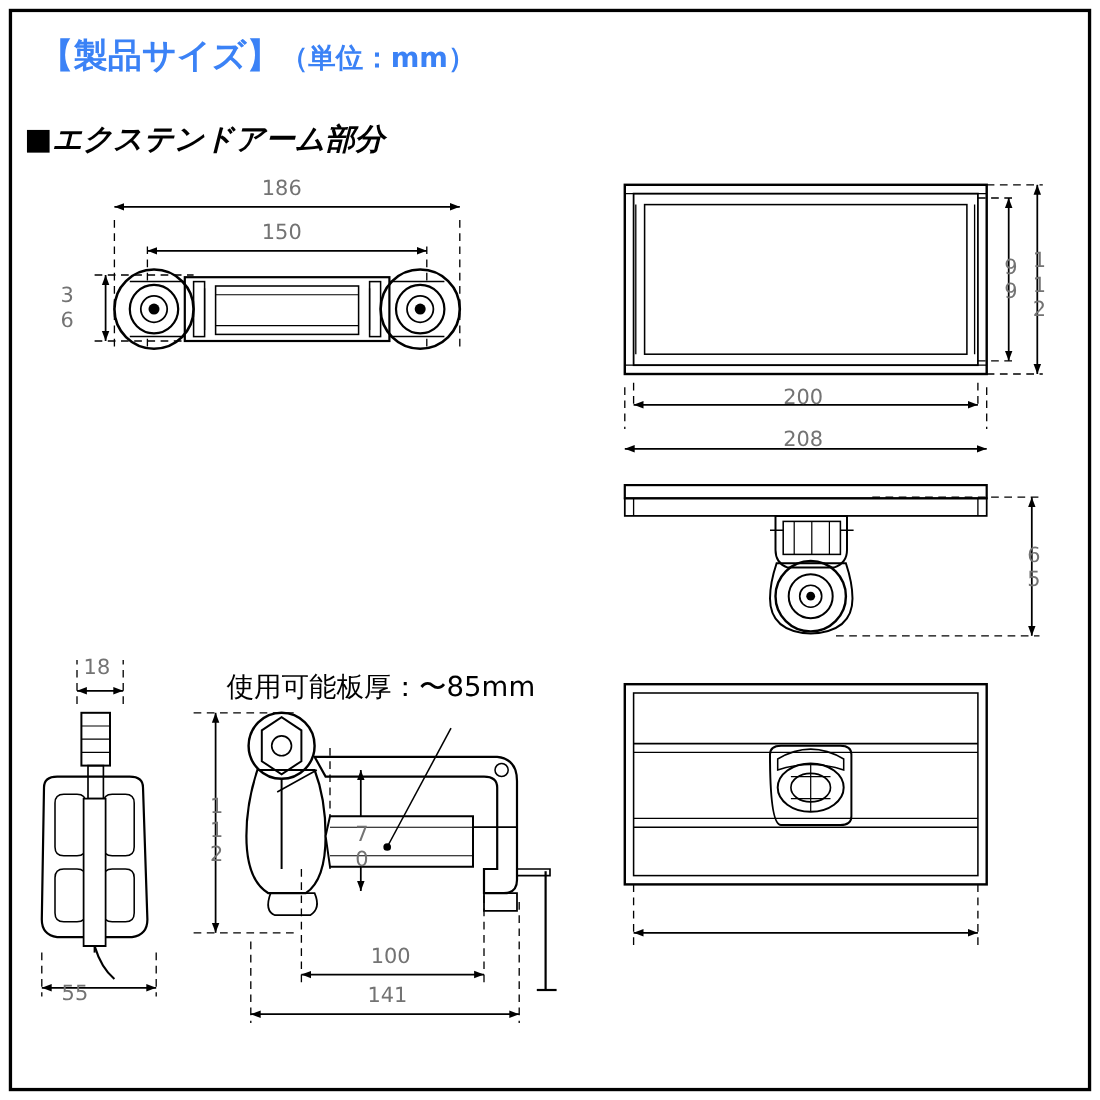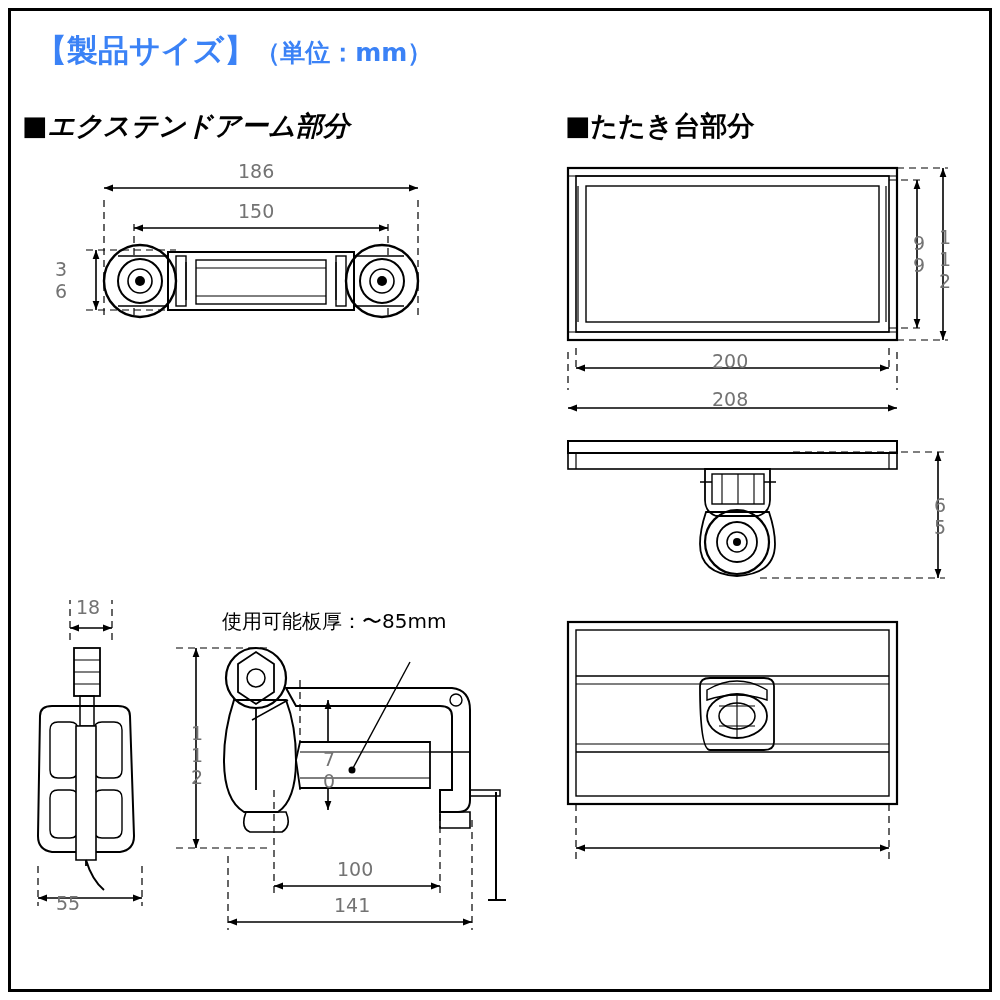--- a/index.html
+++ b/index.html
@@ -53,24 +53,23 @@
     color: #737373;
     white-space: nowrap;
   }
   .vert {
     writing-mode: vertical-rl;
     text-orientation: upright;
     letter-spacing: 0px;
   }
   .note-text {
     position: absolute;
-    font-size: 20px;
+    font-size: 25px;
     color: #000;
     white-space: nowrap;
-    margin-left: 16px;
   }
   svg.layer {
     position: absolute;
     left: 0;
     top: 0;
     width: 1000px;
     height: 1000px;
     pointer-events: none;
   }
 </style>
@@ -79,21 +78,20 @@
 
 <div id="page">
 
   <div class="frame"></div>
 
   <div class="title">
     <span>【製品サイズ】</span><span class="unit">（単位：mm）</span>
   </div>
 
   <div class="section-head" style="left:22px; top:108px;font-style:italic;">■エクステンドアーム部分</div>
-  <div class="section-head" style="left:565px; top:108px;">■たたき台部分</div>
 
   <svg class="layer" viewBox="0 0 1000 1000">
     <defs>
       <marker id="arrL" markerWidth="10" markerHeight="8" refX="9" refY="4" orient="auto" markerUnits="userSpaceOnUse">
         <path d="M9,4 L0,0.6 L0,7.4 Z" fill="#000"></path>
       </marker>
       <marker id="arrR" markerWidth="10" markerHeight="8" refX="1" refY="4" orient="auto" markerUnits="userSpaceOnUse">
         <path d="M1,4 L10,0.6 L10,7.4 Z" fill="#000"></path>
       </marker>
     </defs>

